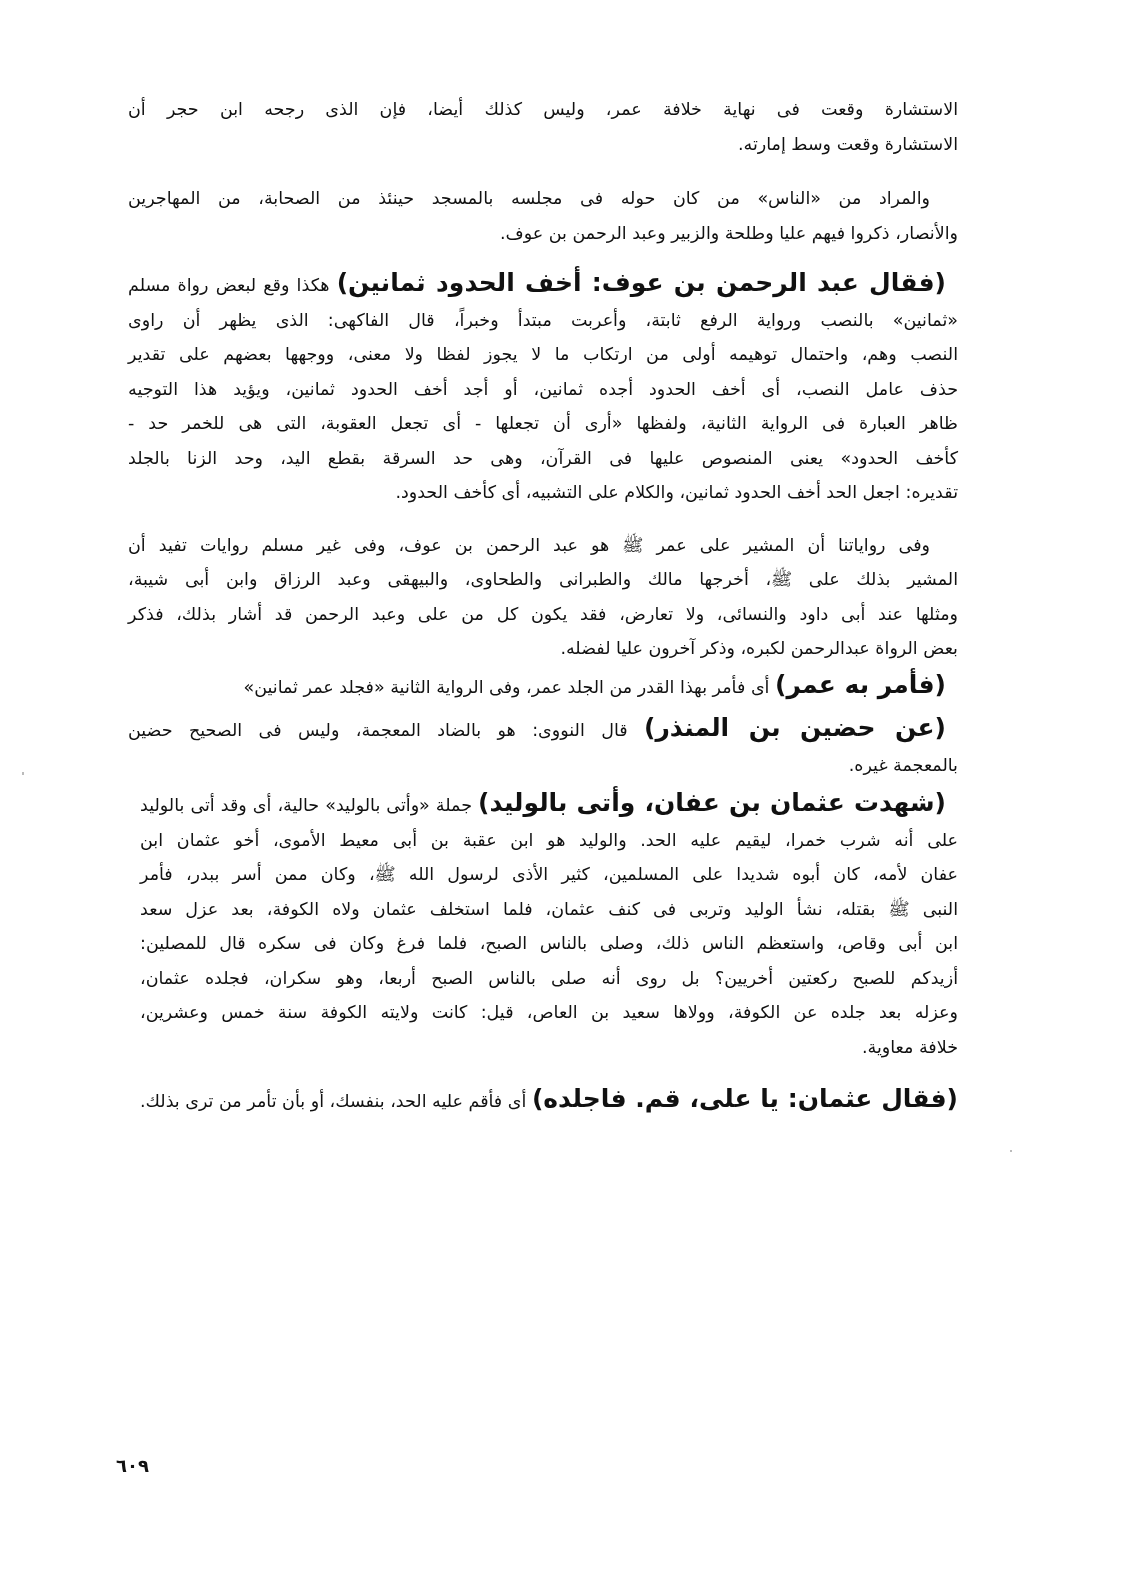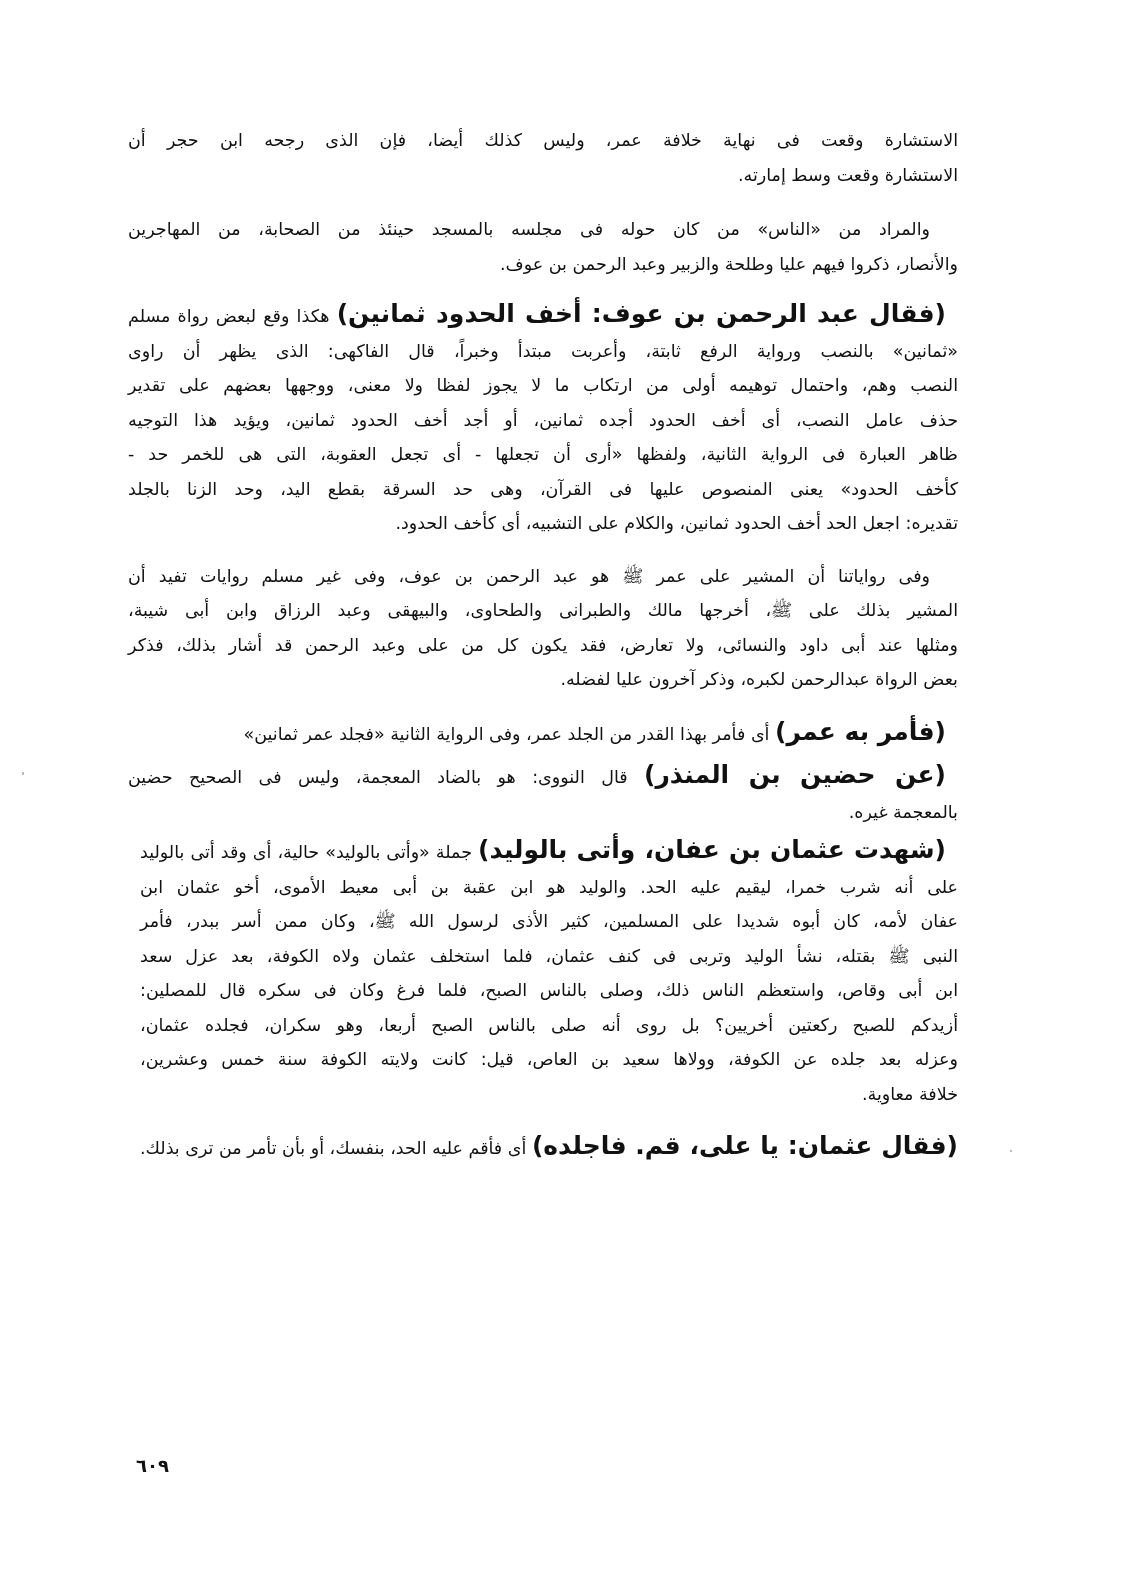--- a/index.html
+++ b/index.html
@@ -11,21 +11,21 @@
       width: 1135px;
       height: 1580px;
       position: relative;
       overflow: hidden;
       font-family: "DejaVu Sans", sans-serif;
       color: #111111;
     }
     .page {
       position: absolute;
       left: 128px;
-      top: 123px;
+      top: 92px;
       width: 830px;
       direction: rtl;
       text-align: justify;
       text-align-last: right;
     }
     .para {
       font-size: 17.5px;
       line-height: 34.5px;
       margin: 0 0 14px 0;
     }
@@ -36,21 +36,21 @@
     .line {
       display: block;
       white-space: nowrap;
       text-align-last: justify;
     }
     .line.last {
       text-align-last: right;
     }
     .page-number {
       position: absolute;
-      left: 136px;
+      left: 116px;
       top: 1455px;
       font-size: 18px;
       font-weight: bold;
       direction: rtl;
       color: #111111;
     }
     .scan-mark {
       position: absolute;
       background: #bbbbbb;
     }
@@ -73,21 +73,21 @@
   <p class="para" style="margin-bottom:18px;">
     <span class="line" style="padding-right:12px;"><span class="lemma">(فقال عبد الرحمن بن عوف: أخف الحدود ثمانين)</span><span> هكذا وقع لبعض رواة مسلم</span></span>
     <span class="line">«ثمانين» بالنصب ورواية الرفع ثابتة، وأعربت مبتدأ وخبراً، قال الفاكهى: الذى يظهر أن راوى</span>
     <span class="line">النصب وهم، واحتمال توهيمه أولى من ارتكاب ما لا يجوز لفظا ولا معنى، ووجهها بعضهم على تقدير</span>
     <span class="line">حذف عامل النصب، أى أخف الحدود أجده ثمانين، أو أجد أخف الحدود ثمانين، ويؤيد هذا التوجيه</span>
     <span class="line">ظاهر العبارة فى الرواية الثانية، ولفظها «أرى أن تجعلها - أى تجعل العقوبة، التى هى للخمر حد -</span>
     <span class="line">كأخف الحدود» يعنى المنصوص عليها فى القرآن، وهى حد السرقة بقطع اليد، وحد الزنا بالجلد</span>
     <span class="line last">تقديره: اجعل الحد أخف الحدود ثمانين، والكلام على التشبيه، أى كأخف الحدود.</span>
   </p>
 
-  <p class="para" style="margin-bottom:18px;">
+  <p class="para" style="margin-bottom:2px;">
     <span class="line" style="padding-right:28px;">وفى رواياتنا أن المشير على عمر ﷺ هو عبد الرحمن بن عوف، وفى غير مسلم روايات تفيد أن</span>
     <span class="line">المشير بذلك على ﷺ، أخرجها مالك والطبرانى والطحاوى، والبيهقى وعبد الرزاق وابن أبى شيبة،</span>
     <span class="line">ومثلها عند أبى داود والنسائى، ولا تعارض، فقد يكون كل من على وعبد الرحمن قد أشار بذلك، فذكر</span>
     <span class="line last">بعض الرواة عبدالرحمن لكبره، وذكر آخرون عليا لفضله.</span>
   </p>
 
   <p class="para" style="margin-bottom:7px;">
     <span class="line last" style="padding-right:12px;"><span class="lemma">(فأمر به عمر)</span><span> أى فأمر بهذا القدر من الجلد عمر، وفى الرواية الثانية «فجلد عمر ثمانين»</span></span>
   </p>
 

